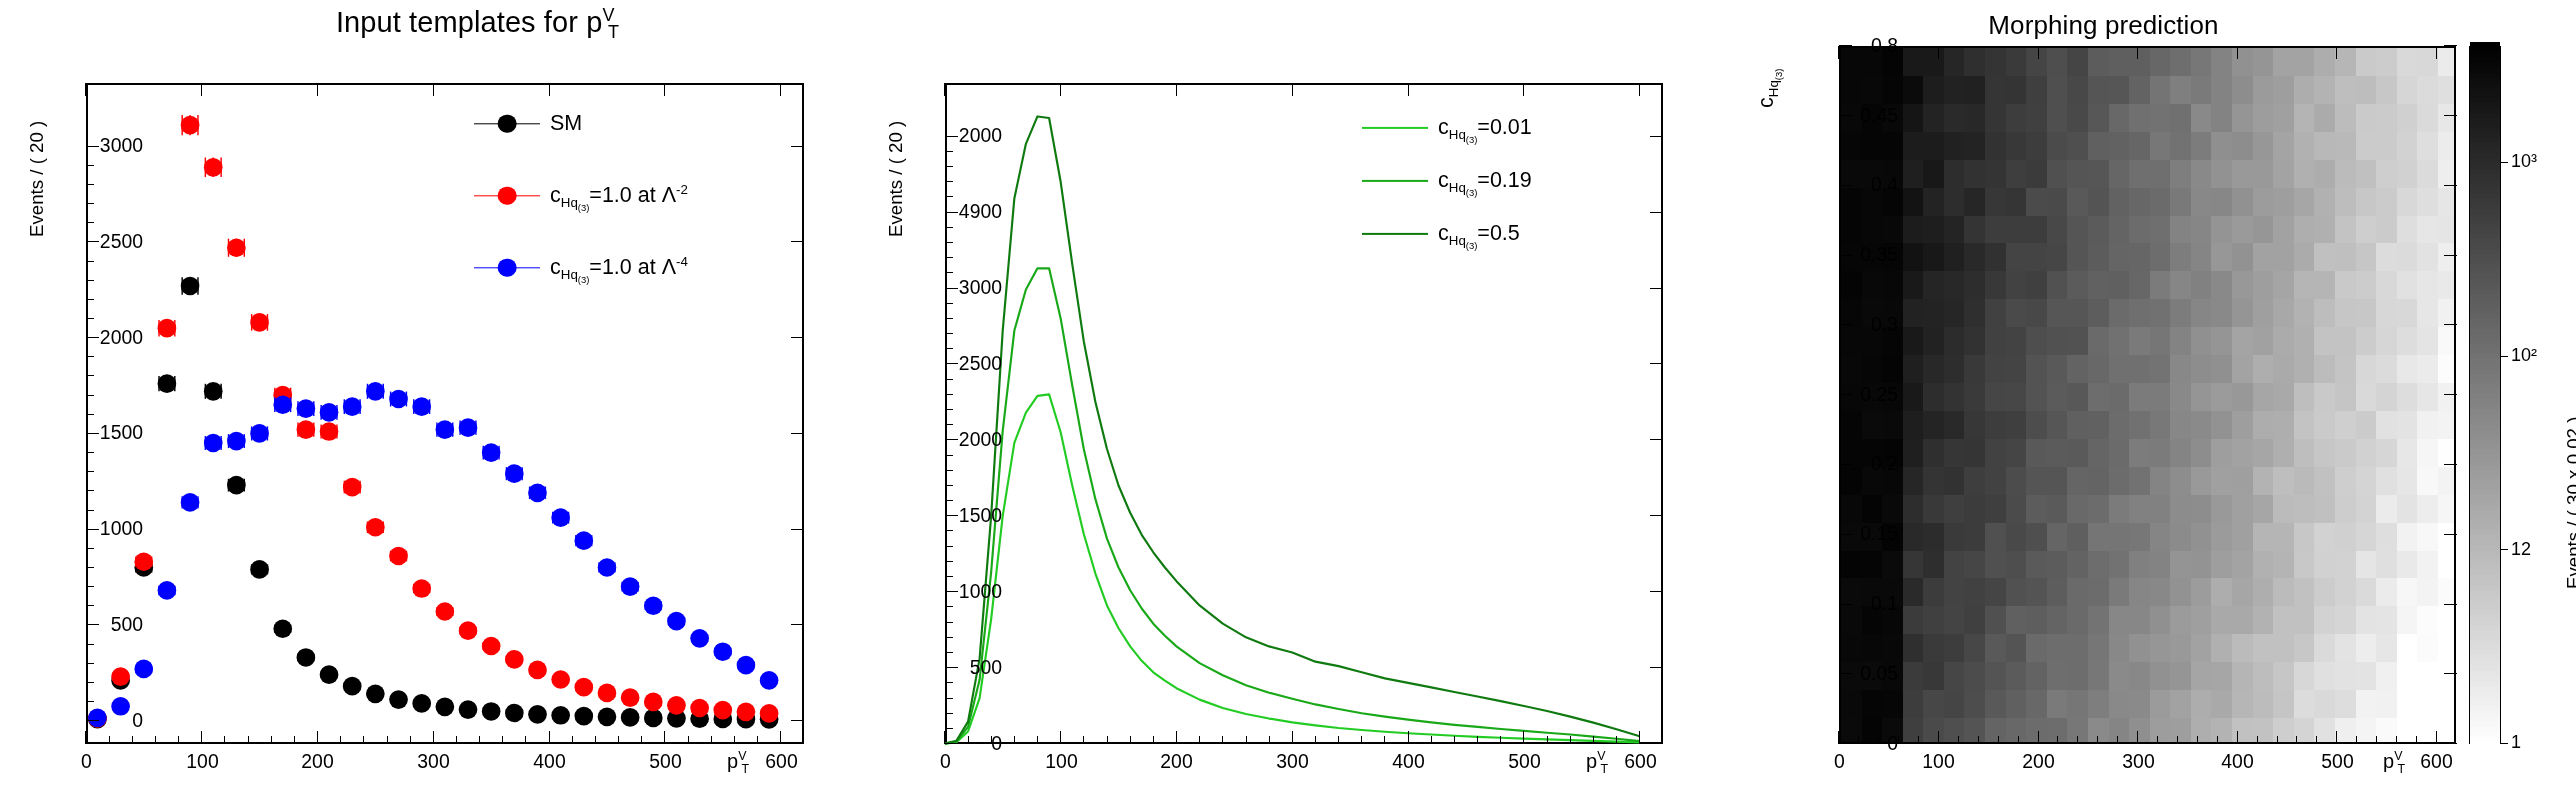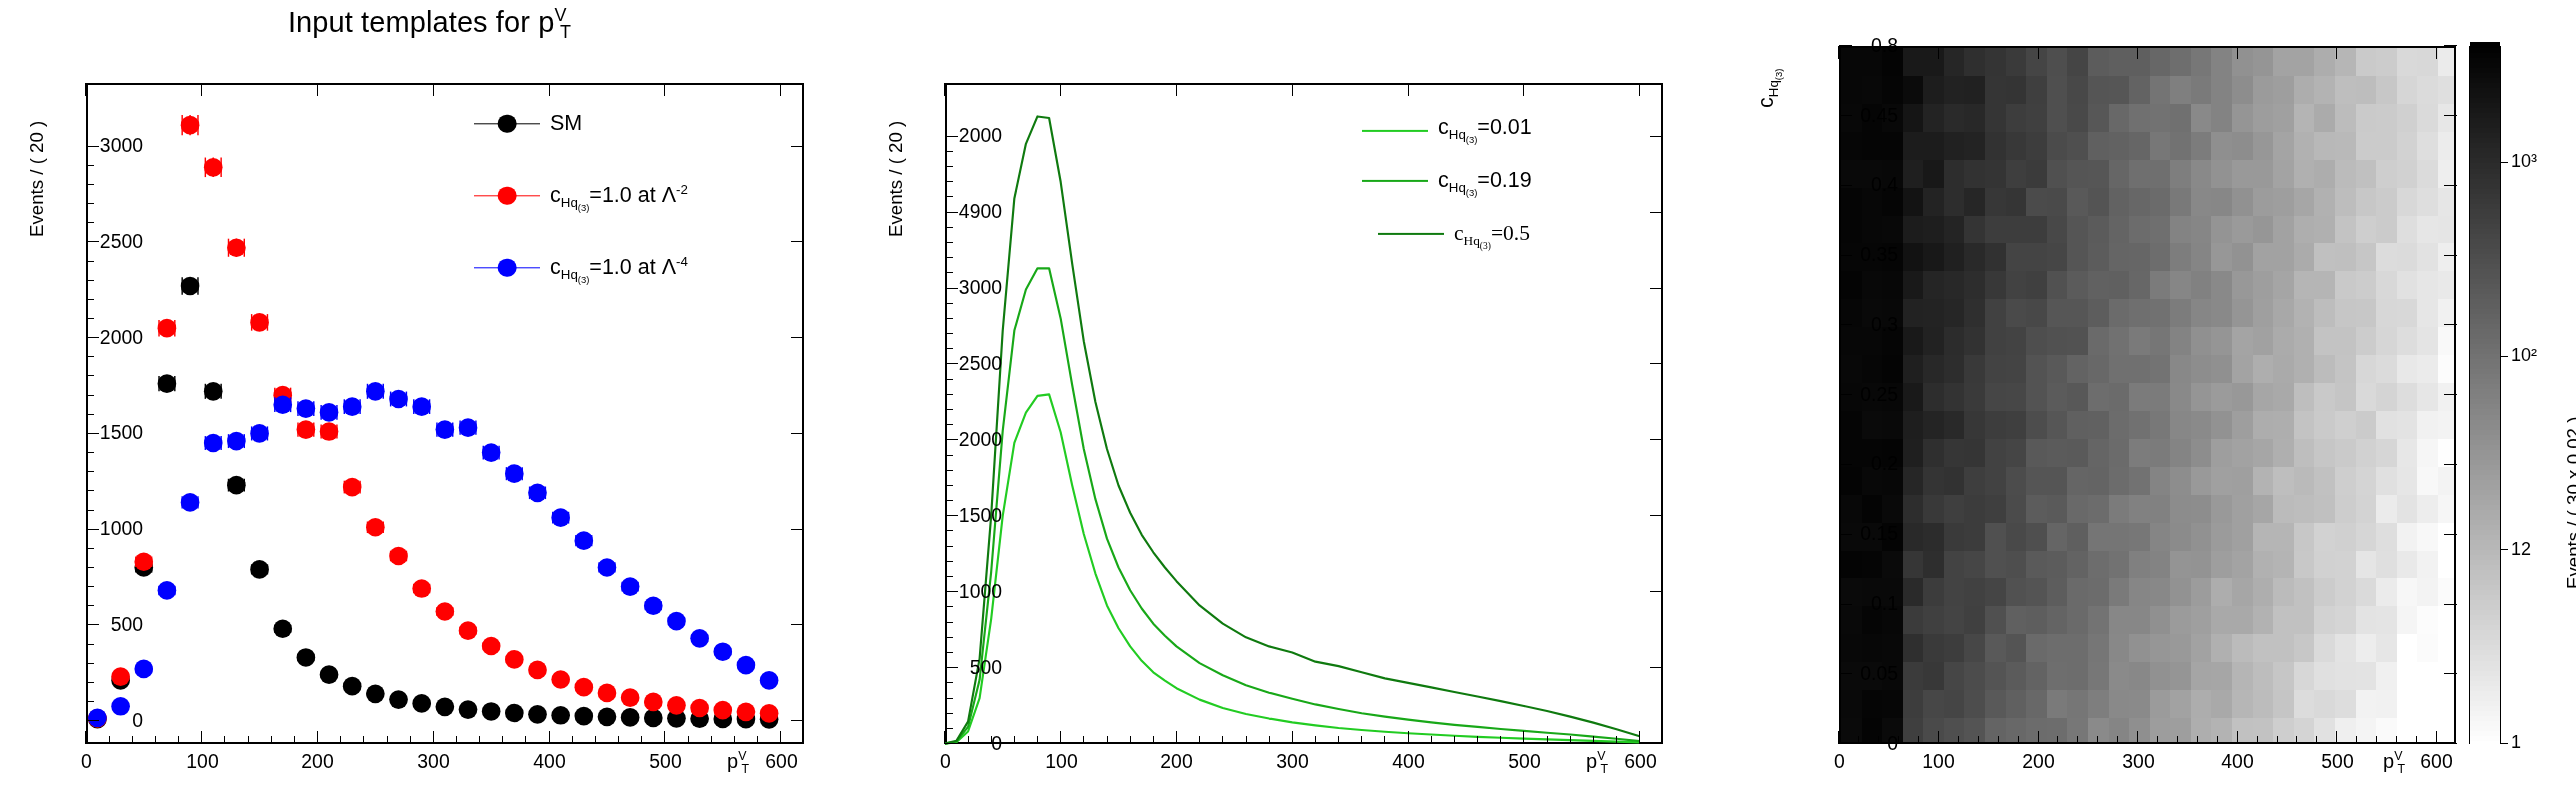--- a/index.html
+++ b/index.html
@@ -48,21 +48,21 @@
   .cbar-lab{position:absolute;font-size:18px;white-space:nowrap;}
   .cbar-tick{position:absolute;height:1.4px;width:6.5px;background:#000;}
   svg{display:block;position:absolute;top:0;left:0;overflow:visible;}
 </style>
 </head>
 <body>
 
 <div class="figure">
 
   <div class="panel" id="panel-1">
-    <div class="panel-title" style="top:5.7px;left:0;">
+    <div class="panel-title" style="top:5.7px;left:0;padding-left:48px;">
       <span>Input templates for p</span><span class="sup">V</span><span class="sub" style="margin-left:-6.5px;">T</span>
     </div>
 
     <div class="ylabel" style="left:26px;top:237px;">Events / ( 20 )</div>
 
     <div class="frame" id="p1-frame" style="left:86px;top:83px;width:718px;height:661px;">
       <svg id="p1-svg" width="718" height="661" viewBox="0 0 1000 920">
           <g>
             <line x1="2.129032258064516" y1="882.8666666666667" x2="24.129032258064516" y2="882.8666666666667" stroke="#000000" stroke-width="2"></line>
             <line x1="13.129032258064516" y1="881" x2="13.129032258064516" y2="884.7333333333333" stroke="#000000" stroke-width="2"></line>
@@ -765,42 +765,43 @@
         <div class="tick tick-x" style="left: 711px; top: 736px;"></div>
         <div class="tick tick-x" style="left: 734px; top: 736px;"></div>
         <div class="tick tick-x" style="left: 757px; top: 736px;"></div>
       </div>
 
     <div class="xaxis-title" style="left:727px;top:750px;">
       <span>p</span><span class="sup">V</span><span class="sub" style="margin-left:-5px;">T</span>
     </div>
 
     <div class="legend" style="left:503px;top:115px;width:302px;height:144px;">
-      <div class="legend-row" style="top:0px;left:0px;align-items:flex-end;">
+      <div class="legend-row" style="top:0px;left:0px;">
         <span class="legend-mark">
           <span class="legend-line-only" style="background:#22cc22;"></span>
         </span>
         <span class="legend-text"><span>c</span><span class="sub">Hq</span><span class="sub" style="font-size:.44em;vertical-align:-.9em;">(3)</span><span>=0.01</span></span>
       </div>
       <div class="legend-row" style="top:53px;left:0px;">
         <span class="legend-mark">
           <span class="legend-line-only" style="background:#18a818;"></span>
         </span>
         <span class="legend-text"><span>c</span><span class="sub">Hq</span><span class="sub" style="font-size:.44em;vertical-align:-.9em;">(3)</span><span>=0.19</span></span>
       </div>
-      <div class="legend-row" style="top:106px;left:16px;font-family:Liberation Serif, serif;">
+      <div class="legend-row" style="top:106px;left:0px;">
         <span class="legend-mark">
           <span class="legend-line-only" style="background:#0f7a0f;"></span>
         </span>
         <span class="legend-text"><span>c</span><span class="sub">Hq</span><span class="sub" style="font-size:.44em;vertical-align:-.9em;">(3)</span><span>=0.5</span></span>
       </div>
     </div>
   </div>
 
   <div class="panel" id="panel-3">
+    <div class="panel-title" style="top:10px;left:-43px;font-size:26px;">Morphing prediction</div>
 
     <div class="ylabel" style="left:37px;top:108px;font-size:21.5px;">
       <span>c</span><span class="sub">Hq</span><span class="sub" style="font-size:.44em;vertical-align:-.9em;">(3)</span>
     </div>
 
     <div class="frame" id="p3-frame" style="left:122px;top:46px;width:617px;height:698px;">
       <div id="p3-cells" style="position:absolute;inset:0;overflow:hidden;">
           <div class="heat-cell" style="left: 0px; top: 670px; width: 21px; height: 28px; background: rgb(10, 10, 10);"></div>
           <div class="heat-cell" style="left: 0px; top: 642px; width: 21px; height: 28px; background: rgb(9, 9, 9);"></div>
           <div class="heat-cell" style="left: 0px; top: 614px; width: 21px; height: 28px; background: rgb(10, 10, 10);"></div>

